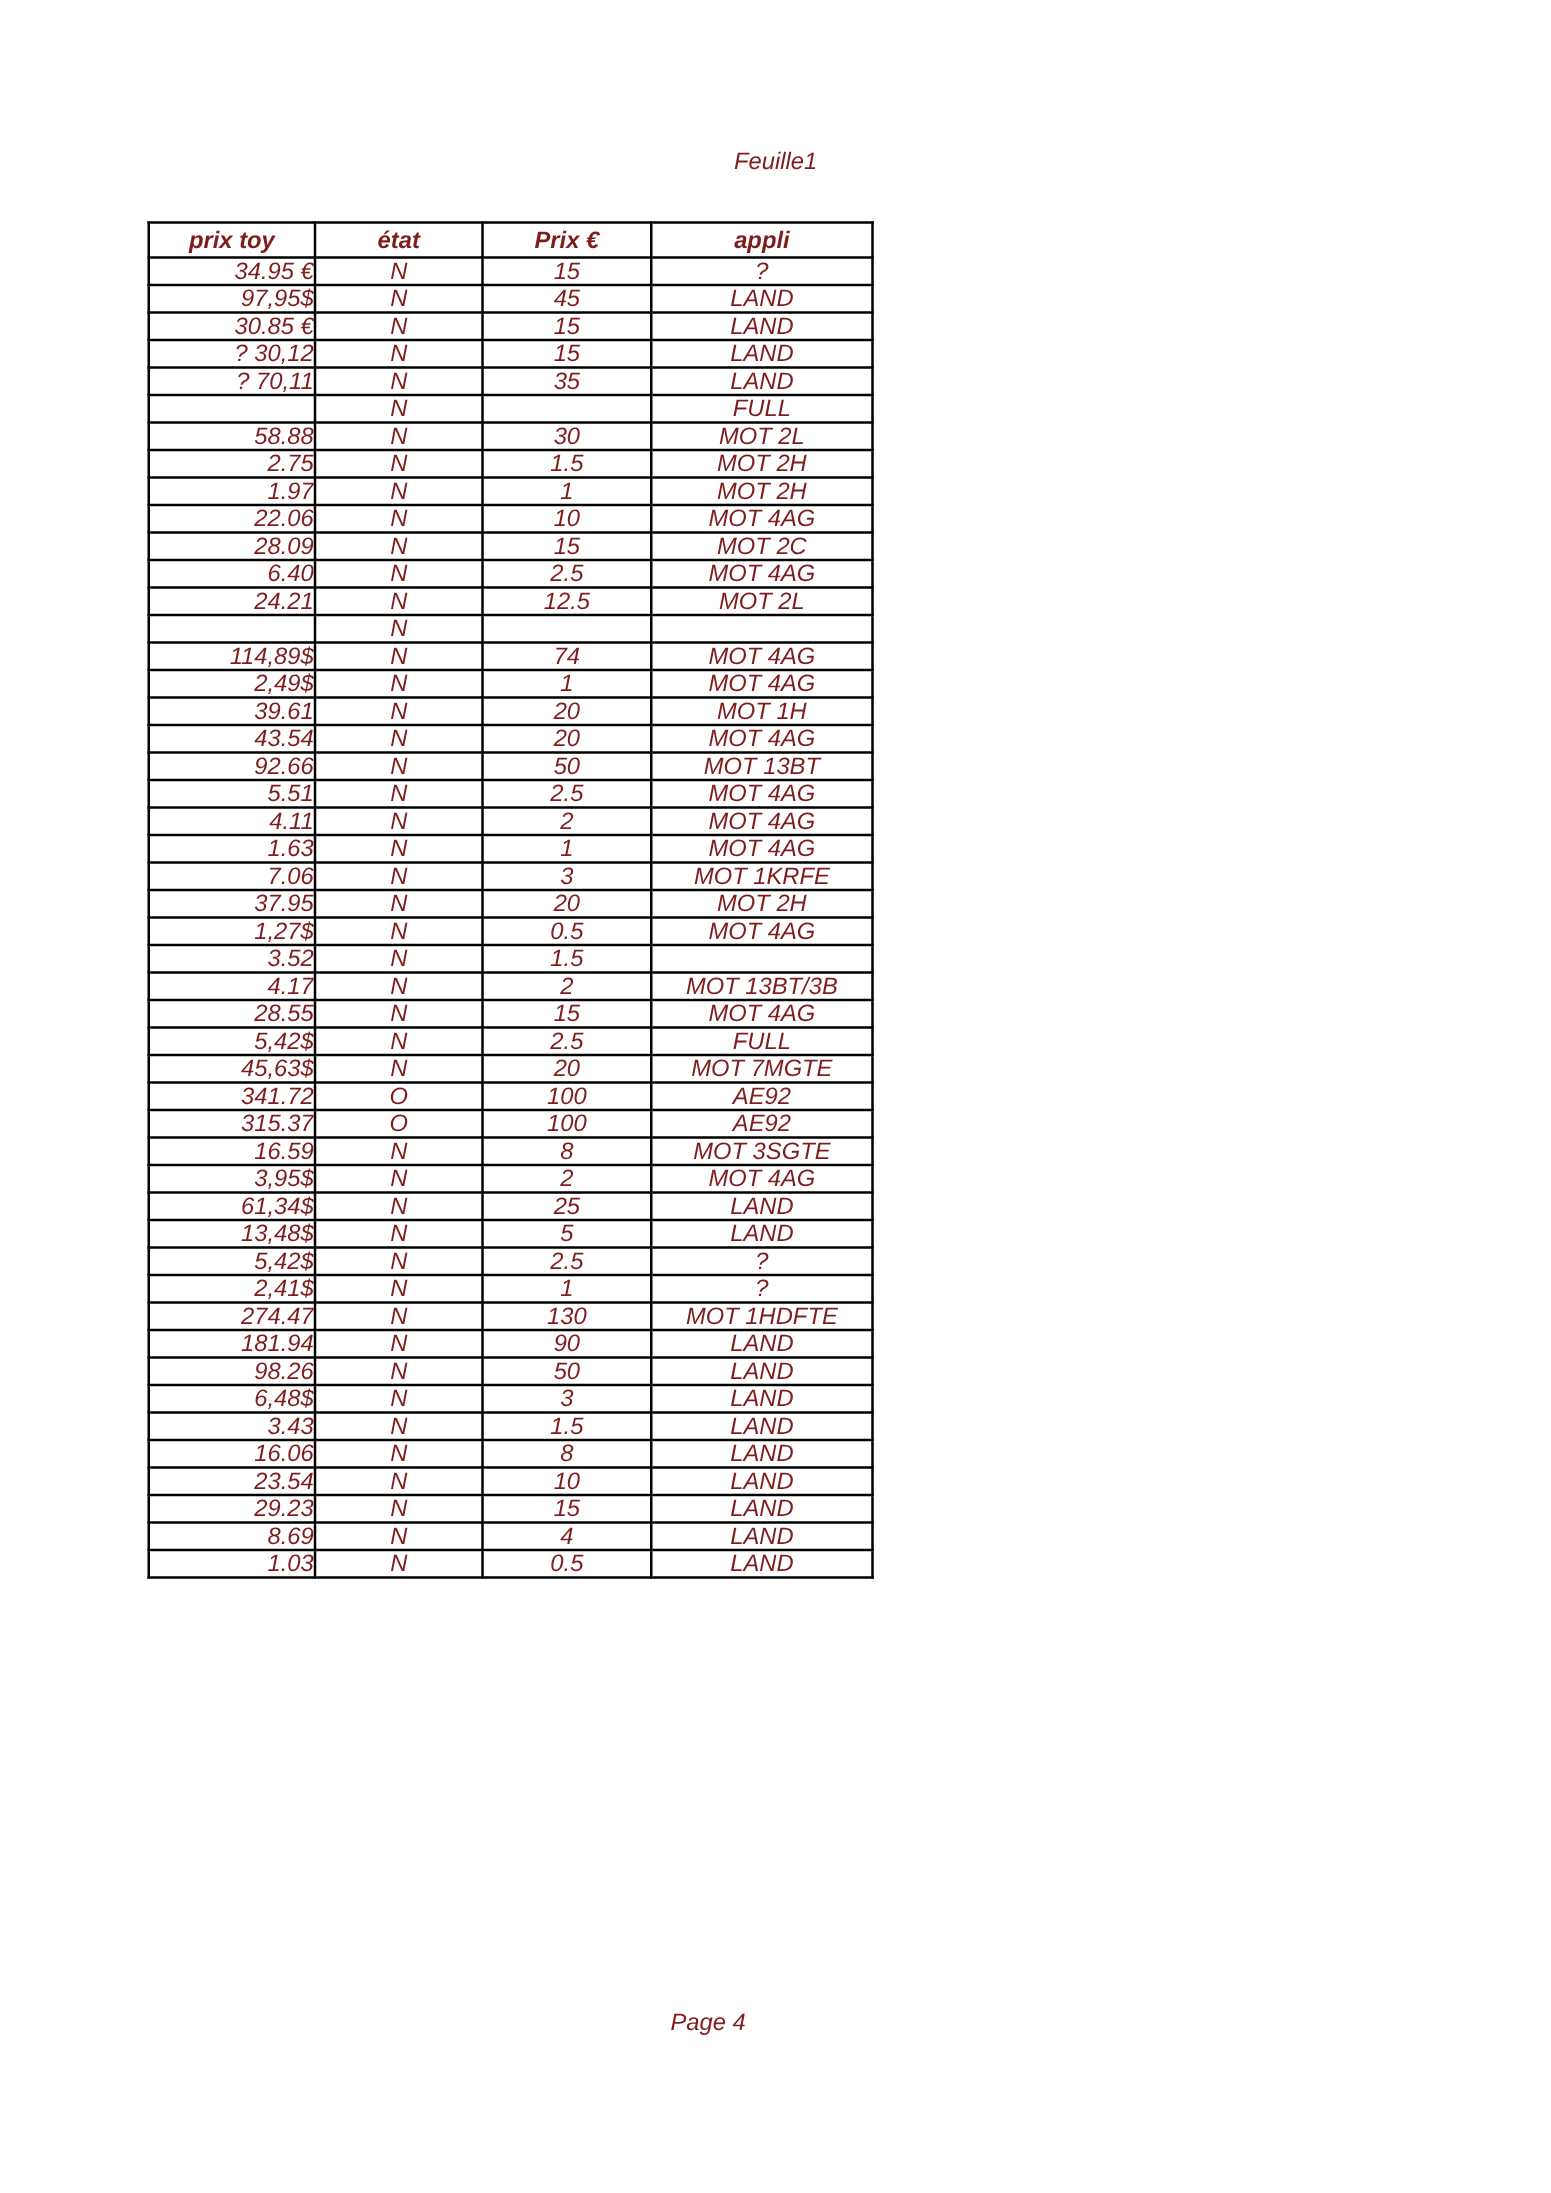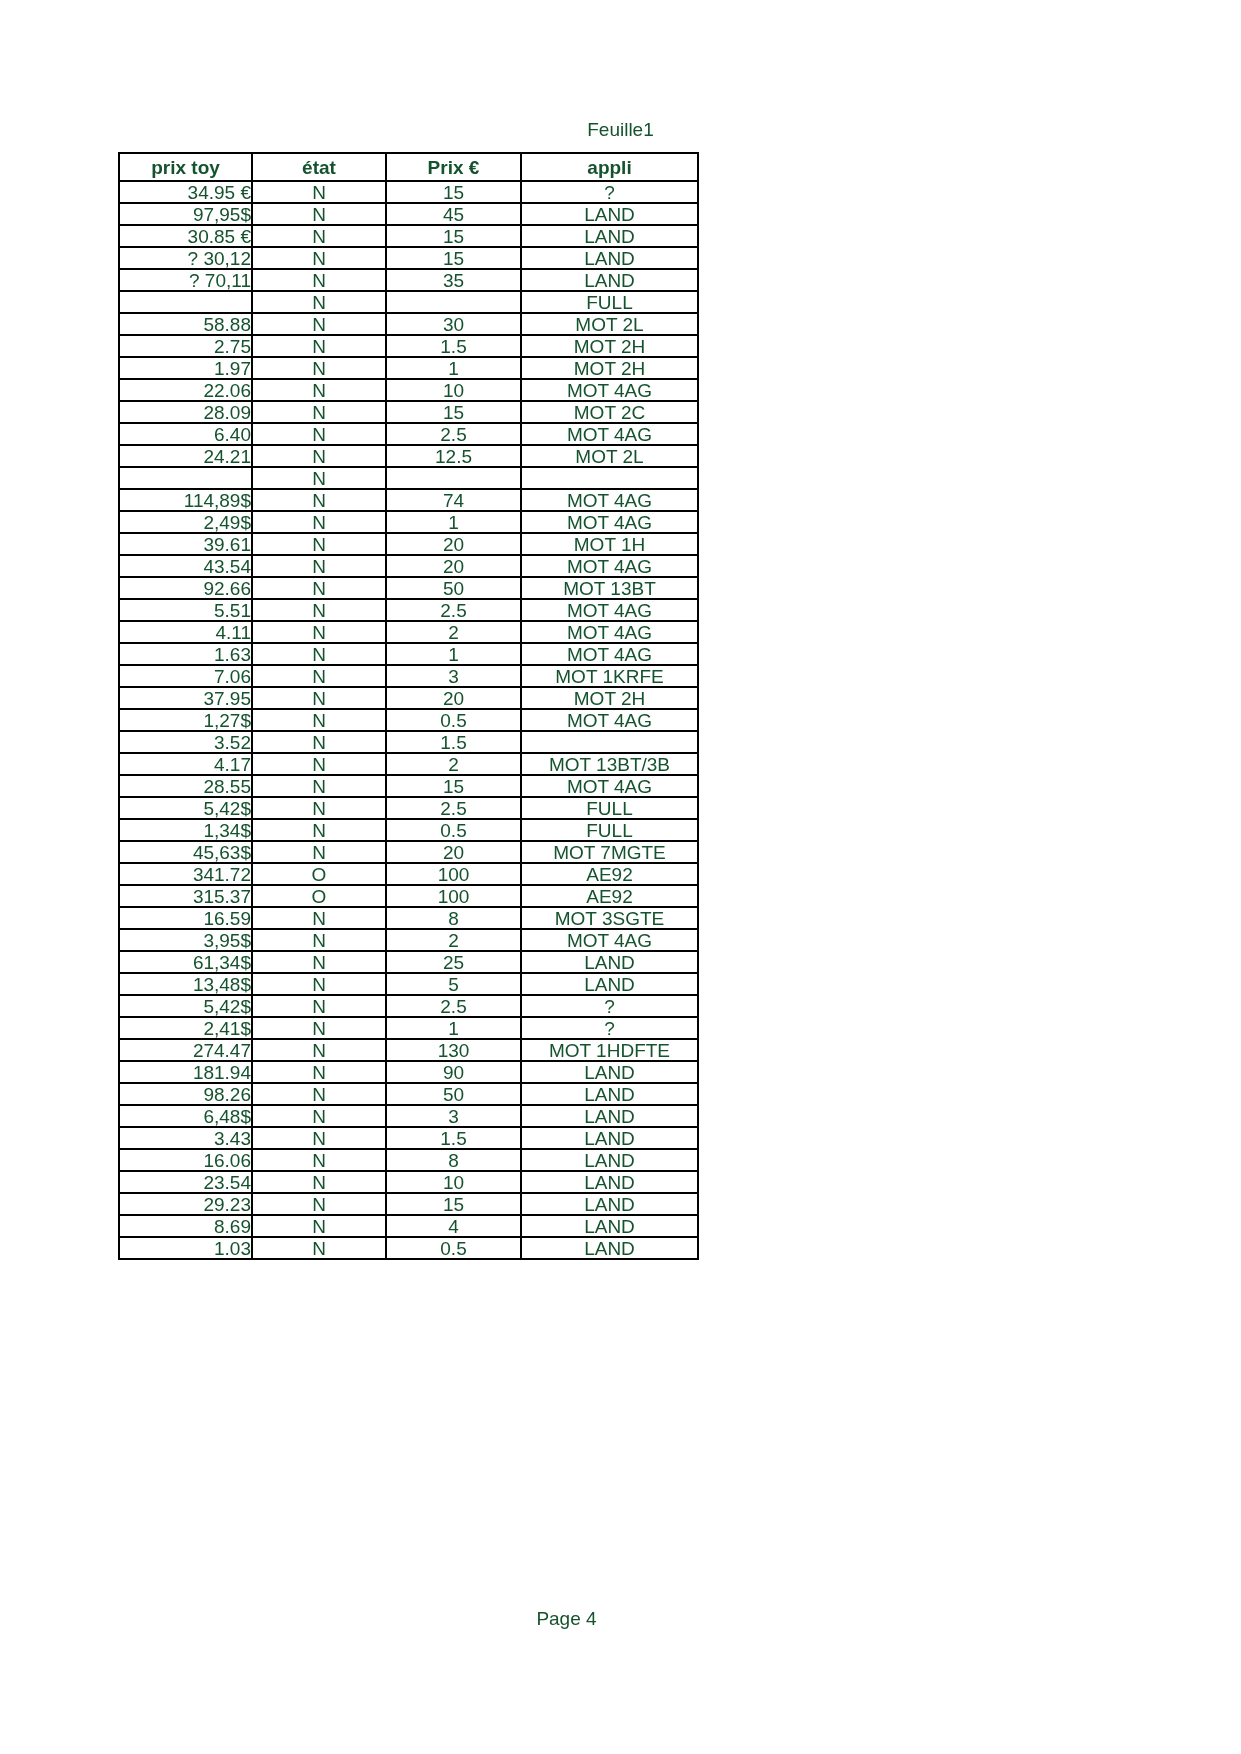--- a/index.html
+++ b/index.html
@@ -5,23 +5,24 @@
   html, body {
     margin: 0;
     padding: 0;
     background: #ffffff;
   }
   .page {
     position: relative;
     width: 1241px;
     height: 1754px;
     background: #ffffff;
-    color: #14532d;
+    color: #7f1d1d;
     font-family: "Liberation Sans", sans-serif;
     overflow: hidden;
+    font-style: italic;
   }
   .sheet-title {
     position: absolute;
     top: 119px;
     left: 0;
     width: 1241px;
     text-align: center;
     font-size: 19px;
     line-height: 22px;
   }
@@ -30,21 +31,21 @@
     top: 1608px;
     left: 0;
     width: 1133px;
     text-align: center;
     font-size: 19px;
     line-height: 22px;
   }
   table.sheet {
     position: absolute;
     left: 118px;
-    top: 152px;
+    top: 177px;
     border-collapse: collapse;
     table-layout: fixed;
     padding-left: 13px;
   }
   table.sheet th, table.sheet td {
     border: 2px solid #000000;
     font-size: 19px;
     line-height: 1;
     padding: 0;
     white-space: nowrap;
@@ -251,26 +252,20 @@
           <td class="c2">15</td>
           <td class="c3">MOT 4AG</td>
         </tr>
         <tr>
           <td class="c0">5,42$</td>
           <td class="c1">N</td>
           <td class="c2">2.5</td>
           <td class="c3">FULL</td>
         </tr>
         <tr>
-          <td class="c0">1,34$</td>
-          <td class="c1">N</td>
-          <td class="c2">0.5</td>
-          <td class="c3">FULL</td>
-        </tr>
-        <tr>
           <td class="c0">45,63$</td>
           <td class="c1">N</td>
           <td class="c2">20</td>
           <td class="c3">MOT 7MGTE</td>
         </tr>
         <tr>
           <td class="c0">341.72</td>
           <td class="c1">O</td>
           <td class="c2">100</td>
           <td class="c3">AE92</td>

